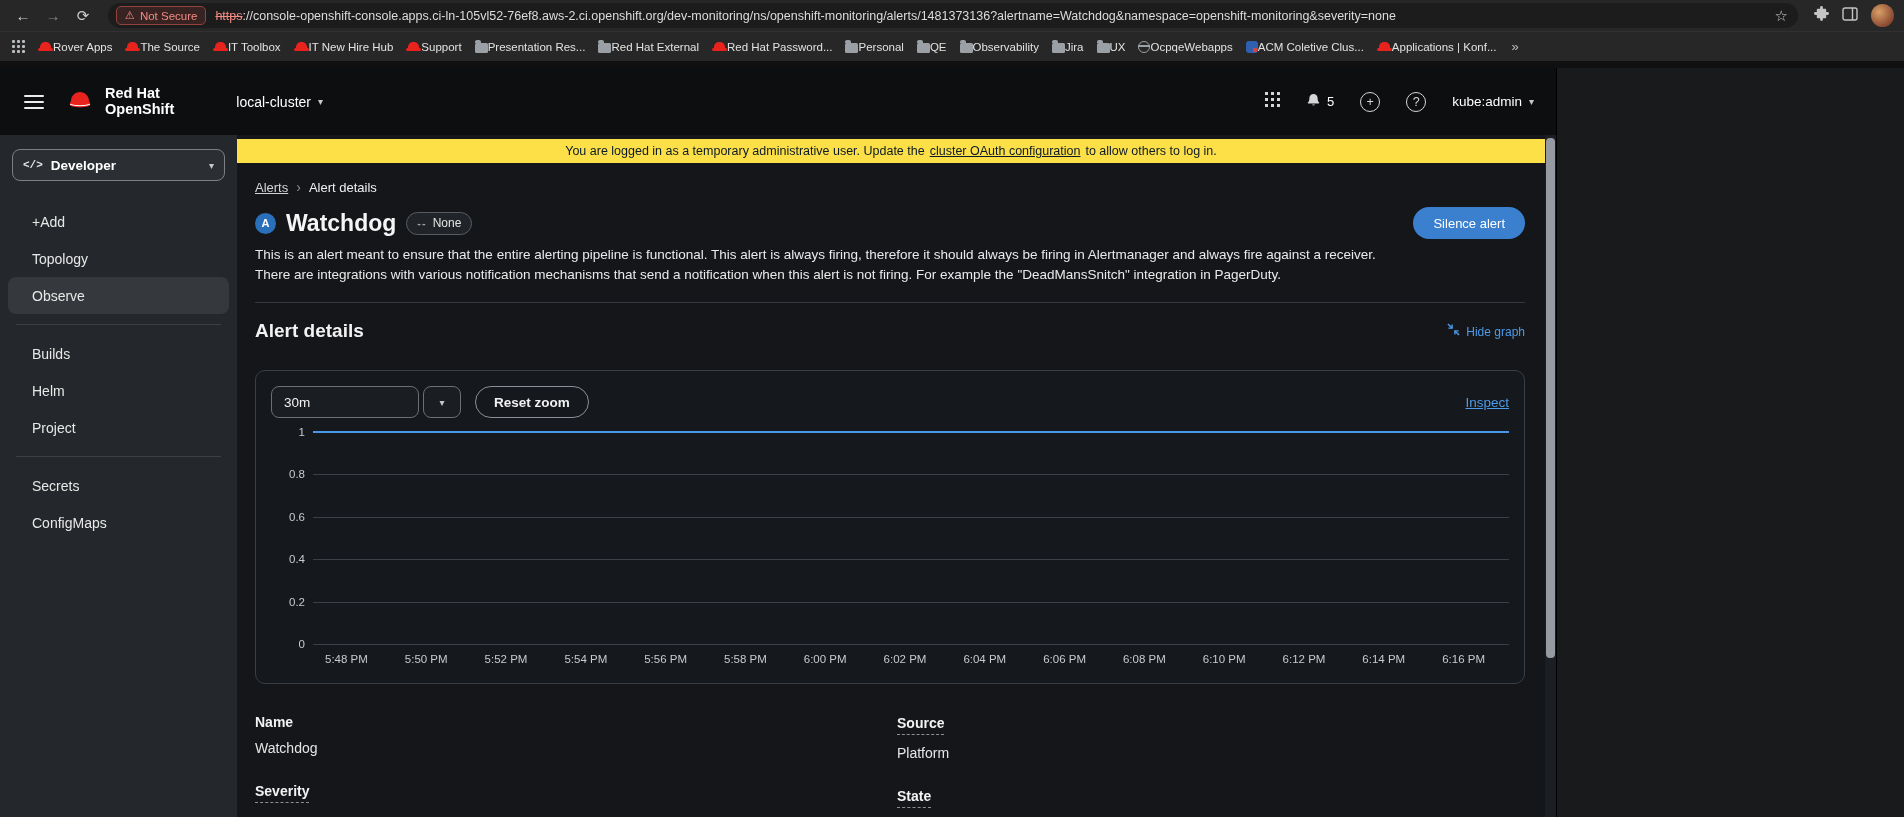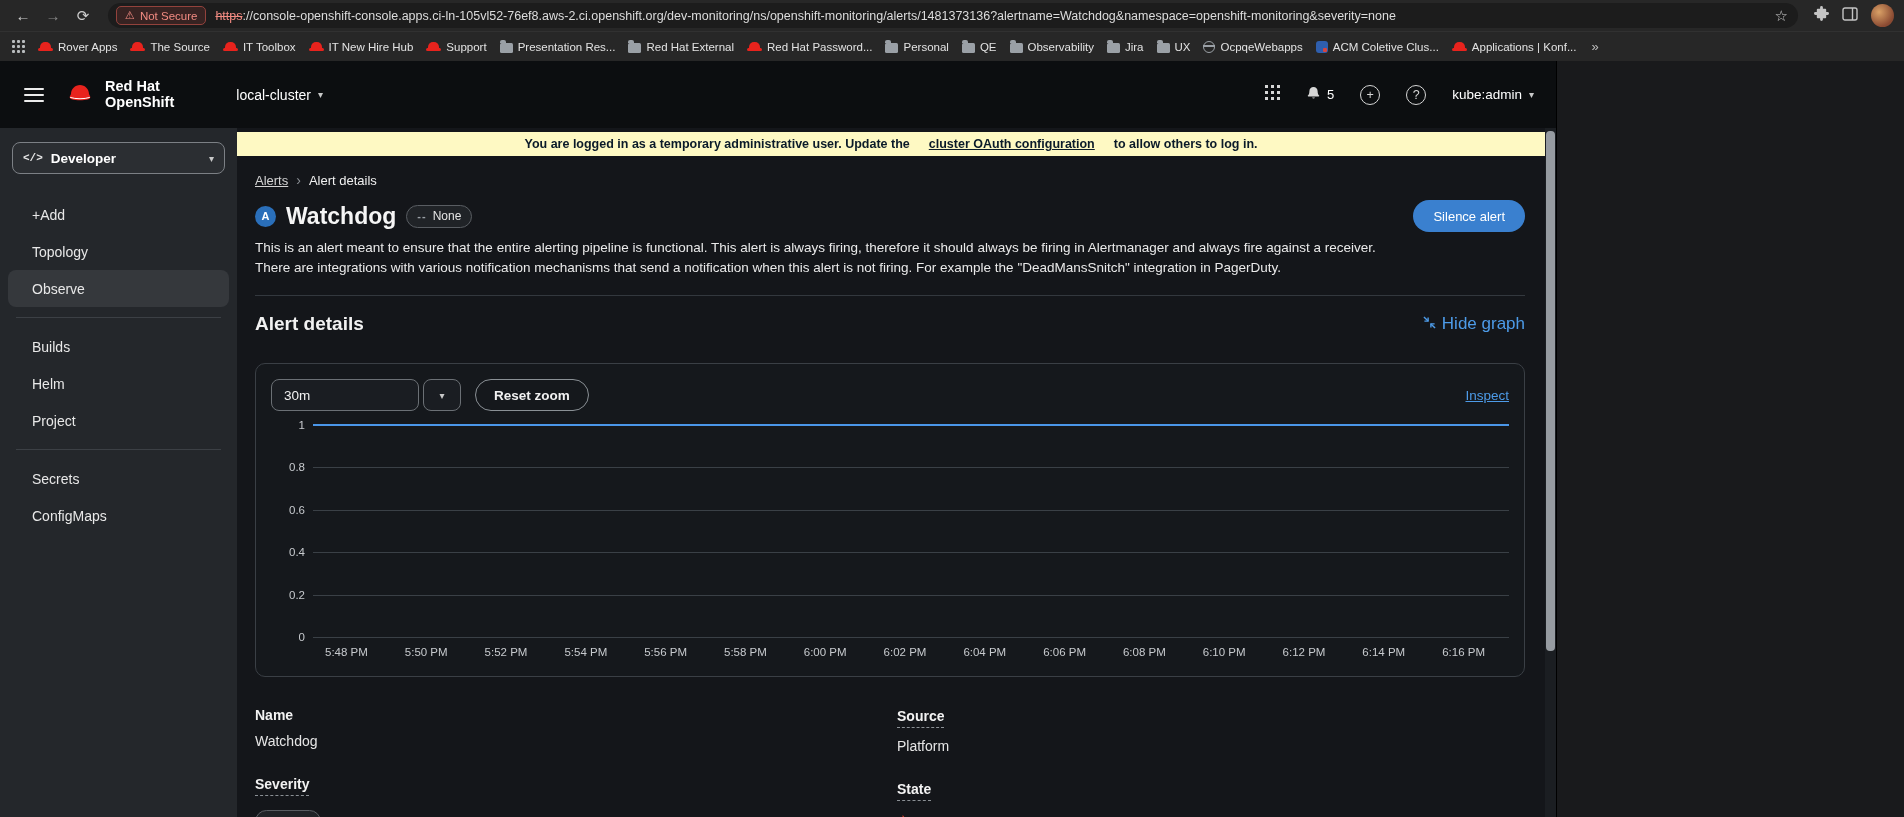--- a/index.html
+++ b/index.html
@@ -14,36 +14,36 @@
   .ns-chip { display:flex; align-items:center; gap:5px; height:19px; padding:0 8px; border:1px solid #93423c; border-radius:5px; background:rgba(220,80,70,.14); color:#f28b82; font-size:11.5px; flex:none; }
   .ns-ic { font-size:11px; }
   .url { flex:1; font-size:12.5px; color:#dcdcdc; white-space:nowrap; overflow:hidden; min-width:0; }
   .url .scheme { color:#f28b82; text-decoration:line-through; }
   .star { color:#c9c9c9; font-size:15px; flex:none; }
   .tb-right { display:flex; align-items:center; gap:13px; margin-left:4px; flex:none; }
   .avatar { width:23px; height:23px; border-radius:50%; background:radial-gradient(circle at 35% 35%, #d9a066, #8a4a32 70%); }
 
   
   .bmbar { height:30px; background:#272727; border-top:1px solid #313131; display:flex; align-items:center; padding:0 12px; gap:13px; font-size:11.5px; color:#e2e2e2; overflow:hidden; flex:none; }
-  .bm { display:flex; align-items:center; gap:5px; white-space:nowrap; }
+  .bm { display:flex; align-items:center; white-space:nowrap; }
   .bm-more { color:#bdbdbd; font-size:13px; margin-left:2px; }
   .ic-apps { width:13px; height:13px; display:grid; grid-template-columns:repeat(3,3px); grid-auto-rows:3px; gap:2px; flex:none; }
   .ic-apps i { background:#b9bcbe; border-radius:1px; }
   .ic-rh { position:relative; width:15px; height:12px; flex:none; }
   .ic-rh::before { content:""; position:absolute; left:2px; top:1px; width:11px; height:7px; background:#e8231d; border-radius:5px 5px 1px 1px; }
   .ic-rh::after { content:""; position:absolute; left:0; top:7px; width:15px; height:3.5px; background:#e8231d; border-radius:2px; }
   .ic-folder { width:13px; height:10px; background:#9aa0a6; border-radius:1.5px; position:relative; flex:none; margin-top:2px; }
   .ic-folder::before { content:""; position:absolute; top:-3px; left:0; width:6px; height:3px; background:#9aa0a6; border-radius:2px 2px 0 0; }
   .ic-globe { width:12px; height:12px; border:1.5px solid #9aa0a6; border-radius:50%; position:relative; flex:none; }
   .ic-globe::before { content:""; position:absolute; left:-1px; right:-1px; top:3.5px; height:1.5px; background:#9aa0a6; }
   .ic-app { width:12px; height:12px; border-radius:3px; background:#2f5fae; position:relative; flex:none; }
   .ic-app::after { content:""; position:absolute; right:1px; bottom:1px; width:4px; height:4px; background:#d64541; border-radius:1px; }
 
   
-  .below { flex:1; display:flex; min-height:0; }
+  .below { flex:1; display:flex; min-height:0;margin-top:7px; }
   .viewport { width:1556px; flex:none; display:flex; flex-direction:column; }
   .right-fill { flex:1; background:#191a1c; border-left:1px solid #000; }
 
   
   .masthead { height:67px; background:#0c0e10; display:flex; align-items:center; padding:0 16px; color:#fff; flex:none; }
   .hamburger { width:20px; display:flex; flex-direction:column; gap:4px; margin-left:8px; }
   .hamburger i { height:2px; background:#ececec; border-radius:1px; }
   .brand { display:flex; align-items:center; gap:9px; margin-left:20px; }
   .brand-text { display:flex; flex-direction:column; line-height:15.5px; font-size:14.5px; font-weight:700; }
   .brand-text span:last-child { font-weight:600; }
@@ -60,21 +60,21 @@
   .sidebar { width:237px; flex:none; background:#24272b; }
   .persp { margin:14px 12px 0; height:32px; border:1px solid #7c8085; border-radius:8px; background:#2b2e32; display:flex; align-items:center; gap:8px; padding:0 10px; color:#fff; font-size:13.5px; font-weight:600; }
   .persp .code { font-family:"Liberation Mono","DejaVu Sans Mono",monospace; font-size:11px; font-weight:700; color:#e8e8e8; }
   .persp .caret { margin-left:auto; }
   .nav { list-style:none; margin-top:22px; }
   .nav li { height:37px; margin:0 8px; padding:0 24px; display:flex; align-items:center; font-size:14px; color:#e8e8e8; border-radius:8px; }
   .nav li.active { background:#35383c; }
   .nav-div { height:1px; background:#3c4045; margin:10px 16px; }
 
   .main { flex:1; position:relative; background:#14161a; overflow:hidden; }
-  .banner { height:24px; margin:4px 11px 0 0; background:#fef9c3; color:#0a1a29; font-size:12.5px; display:flex; align-items:center; justify-content:center; gap:19px;font-weight:bold; }
+  .banner { height:24px; margin:4px 11px 0 0; background:#fde047; color:#0a1a29; font-size:12.5px; display:flex; align-items:center; justify-content:center; gap:5px; }
   .banner a { color:#0a1a29; text-decoration:underline; }
   .sb-track { position:absolute; top:0; right:0; bottom:0; width:11px; background:#1b1e22; }
   .sb-thumb { position:absolute; top:3px; left:1px; width:9px; height:520px; background:#969ba1; border-radius:4px; }
 
   .pagec { padding:16px 31px 0 18px; }
   .breadcrumb { display:flex; align-items:center; gap:8px; font-size:13px; height:16px; }
   .bc-link { color:#d4d4d4; text-decoration:underline; }
   .bc-sep { color:#8a8f94; font-size:14px; }
   .bc-cur { color:#f0f0f0; }
 
@@ -82,21 +82,21 @@
   .a-badge { width:21px; height:21px; border-radius:50%; background:#2a6fba; color:#fff; font-size:11px; font-weight:700; display:flex; align-items:center; justify-content:center; flex:none; }
   h1 { font-size:23px; font-weight:600; color:#f5f5f5; }
   .pill { display:inline-flex; align-items:center; gap:6px; height:23px; padding:0 10px; border:1px solid #595d62; border-radius:12px; background:#202327; font-size:12px; color:#e4e4e4; }
   .pill .dash { color:#9aa0a6; font-weight:700; letter-spacing:1px; font-size:11px; }
   .primary { margin-left:auto; height:32px; padding:0 20px; border:none; border-radius:16px; background:#3a80cf; color:#fff; font-size:13px; cursor:default; }
   .desc { margin-top:7px; max-width:1130px; font-size:13.5px; line-height:20px; color:#eaeaea; }
   hr.divider { border:none; border-top:1px solid #33383e; margin-top:17px; }
 
   .section-row { margin-top:16px; display:flex; align-items:center; justify-content:space-between; height:24px; }
   h2 { font-size:19px; font-weight:600; color:#f2f2f2; }
-  .hide { display:flex; gap:6px; align-items:flex-start; color:#4d9be8; font-size:17px; }
+  .hide { display:flex; gap:6px; align-items:flex-end; color:#4d9be8; font-size:12px; }
 
   .panel { margin-top:27px; border:1px solid #3a3f45; border-radius:10px; background:#15181c; padding:15px; }
   .controls { display:flex; align-items:center; gap:14px; height:32px; }
   .range-group { display:flex; gap:4px; }
   .range-input { width:148px; height:32px; border:1px solid #6b7075; border-radius:8px; background:#1a1d22; color:#f1f1f1; font-size:13.5px; display:flex; align-items:center; padding:0 12px; }
   .range-caret { width:38px; height:32px; border:1px solid #6b7075; border-radius:8px; background:#1a1d22; display:flex; align-items:center; justify-content:center; }
   .reset { height:32px; padding:0 18px; border-radius:16px; border:1px solid #8a9095; background:transparent; color:#f1f1f1; font-size:13.5px; cursor:default;font-weight:bold; }
   .inspect { margin-left:auto; color:#4d9be8; text-decoration:underline; font-size:13.5px; }
   .chart { display:flex; margin-top:14px; }
   .y-axis { width:34px; position:relative; height:212px; flex:none; }

